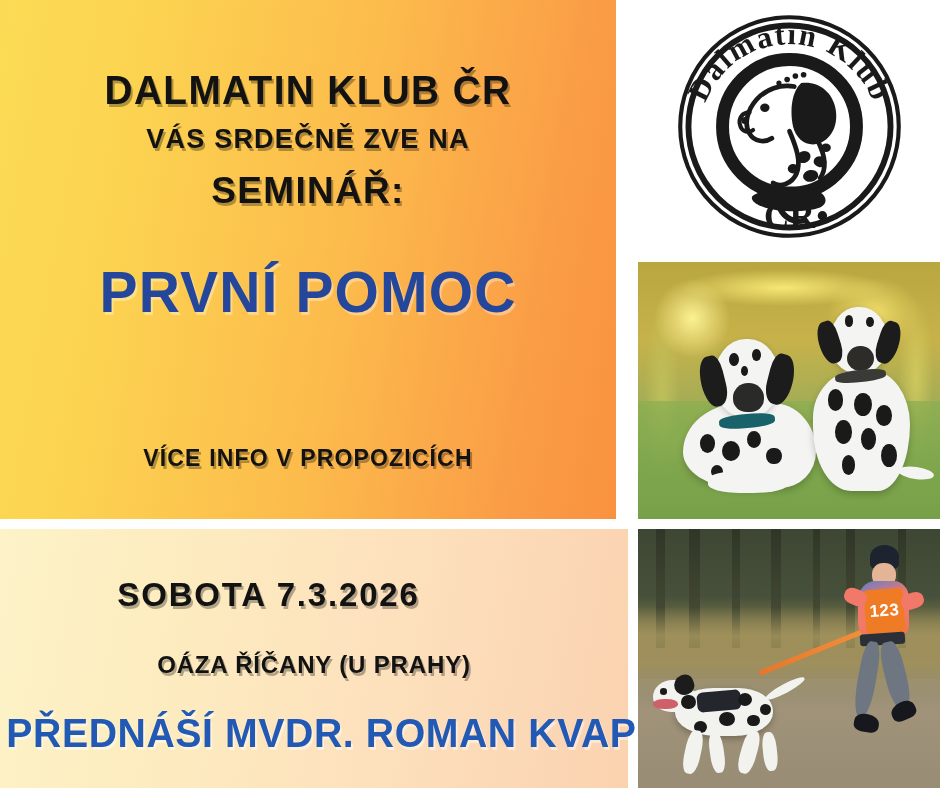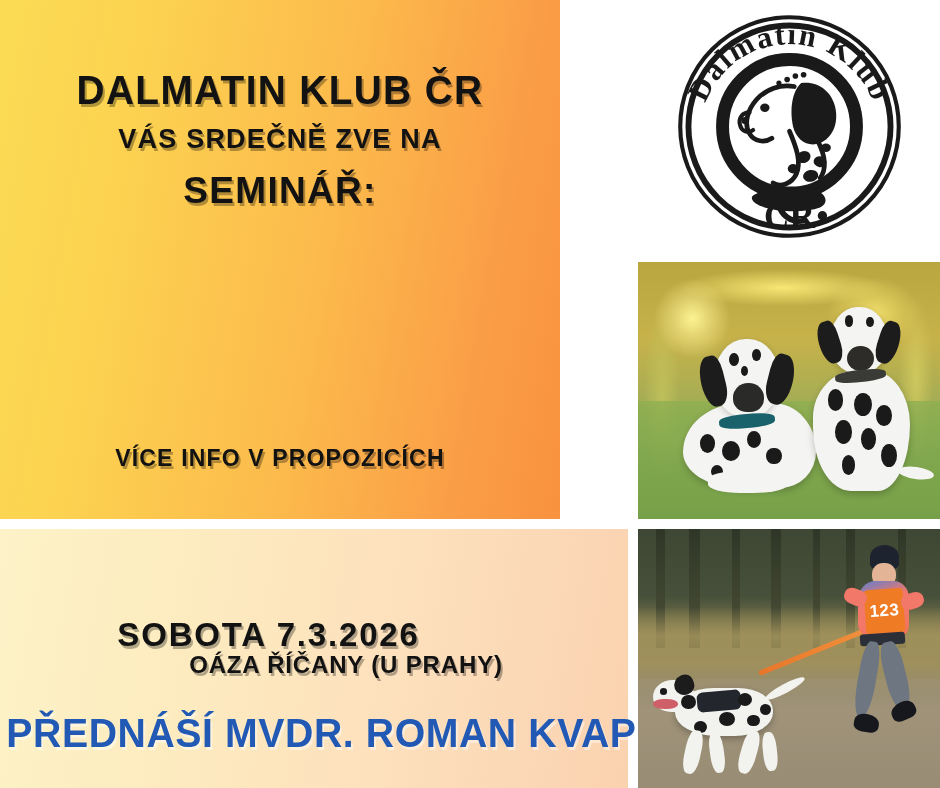--- a/index.html
+++ b/index.html
@@ -16,21 +16,21 @@
     height: 788px;
     background: #ffffff;
     overflow: hidden;
   }
 
   
   .panel-top-left {
     position: absolute;
     left: 0;
     top: 0;
-    width: 560px;
+    width: 616px;
     height: 519px;
     background: linear-gradient(100deg, #fbdb55 0%, #fcd451 20%, #fcbb4c 55%, #fa9c46 85%, #f9923f 100%);
     overflow: hidden;
   }
   .panel-bottom-left {
     position: absolute;
     left: 0;
     top: 529px;
     width: 628px;
     height: 259px;
@@ -93,21 +93,21 @@
 
   .t-club     { top: 70px;  font-size: 40px; letter-spacing: 0.035em; transform: scaleX(0.97); }
   .t-invite   { top: 126px; font-size: 27px; letter-spacing: 0.045em; }
   .t-seminar  { top: 172px; font-size: 37px; letter-spacing: 0.035em; }
   .t-main1    { top: 264px; font-size: 57px; letter-spacing: 0.02em; }
   .t-main2    { top: 334px; font-size: 57px; letter-spacing: 0.02em; }
   .t-more     { top: 447px; font-size: 23px; letter-spacing: 0.05em; }
 
   .t-date     { top: 578px; font-size: 33px; letter-spacing: 0.055em; }
   .t-time     { top: 622px; font-size: 22px; letter-spacing: 0.045em; }
-  .t-place    { top: 653px; font-size: 24px; letter-spacing: 0.035em; padding-left: 32px; }
+  .t-place    { top: 653px; font-size: 24px; letter-spacing: 0.035em; }
   .t-speaker  { top: 713px; font-size: 40px; letter-spacing: 0.015em; transform: scaleX(0.98); }
 
   
   .logo-svg { display: block; width: 235px; height: 235px; }
 
   
   .ph { position: absolute; inset: 0; }
   .dogs-bg {
     position: absolute; inset: 0;
     background:
@@ -168,26 +168,27 @@
 </style>
 </head>
 <body>
 
 <div class="poster">
 
   <div class="panel-top-left">
     <div class="tx dark t-club">DALMATIN KLUB ČR</div>
     <div class="tx dark t-seminar">SEMINÁŘ:</div>
     <div class="tx dark t-invite">VÁS SRDEČNĚ ZVE NA</div>
+    <div class="tx blue t-main1">PRVNÍ POMOC</div>
     <div class="tx dark t-more">VÍCE INFO V PROPOZICÍCH</div>
   </div>
 
   <div class="panel-bottom-left">
   </div>
-  <div class="tx dark t-date" style="width:537px;margin-top:40px;">SOBOTA 7.3.2026</div>
+  <div class="tx dark t-date" style="width:537px;">SOBOTA 7.3.2026</div>
   <div class="tx dark t-place" style="width:628px;">OÁZA ŘÍČANY (U PRAHY)</div>
   <div class="tx blue-bright t-speaker" style="width:628px;">PŘEDNÁŠÍ MVDR. ROMAN KVAPIL</div>
 
   <div class="cell-logo">
     <svg class="logo-svg" viewBox="0 0 200 200">
       <defs>
         <path id="arcTop" d="M 24,106 A 76,76 0 0 1 176,106"></path>
       </defs>
 
       <circle cx="100" cy="100" r="93" fill="none" stroke="#1a1a1a" stroke-width="3.5"></circle>

